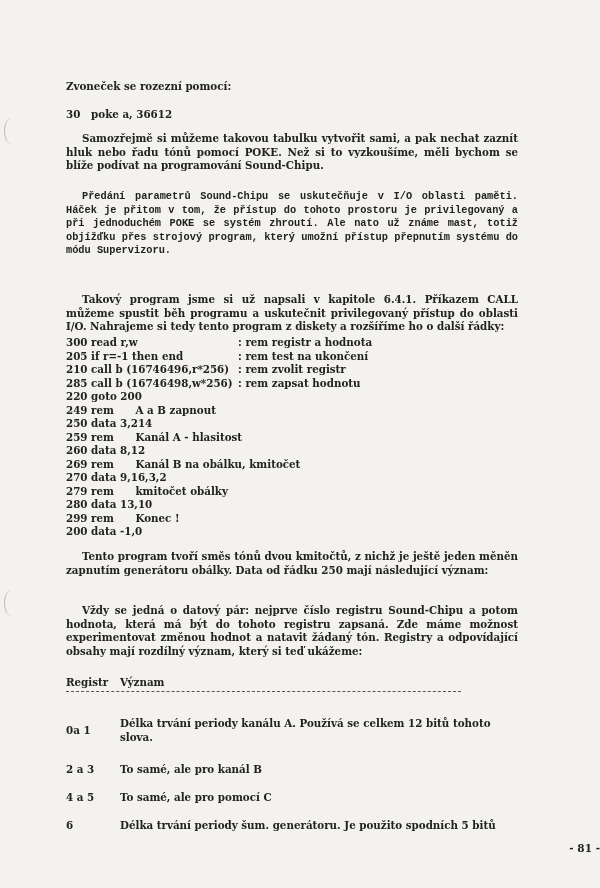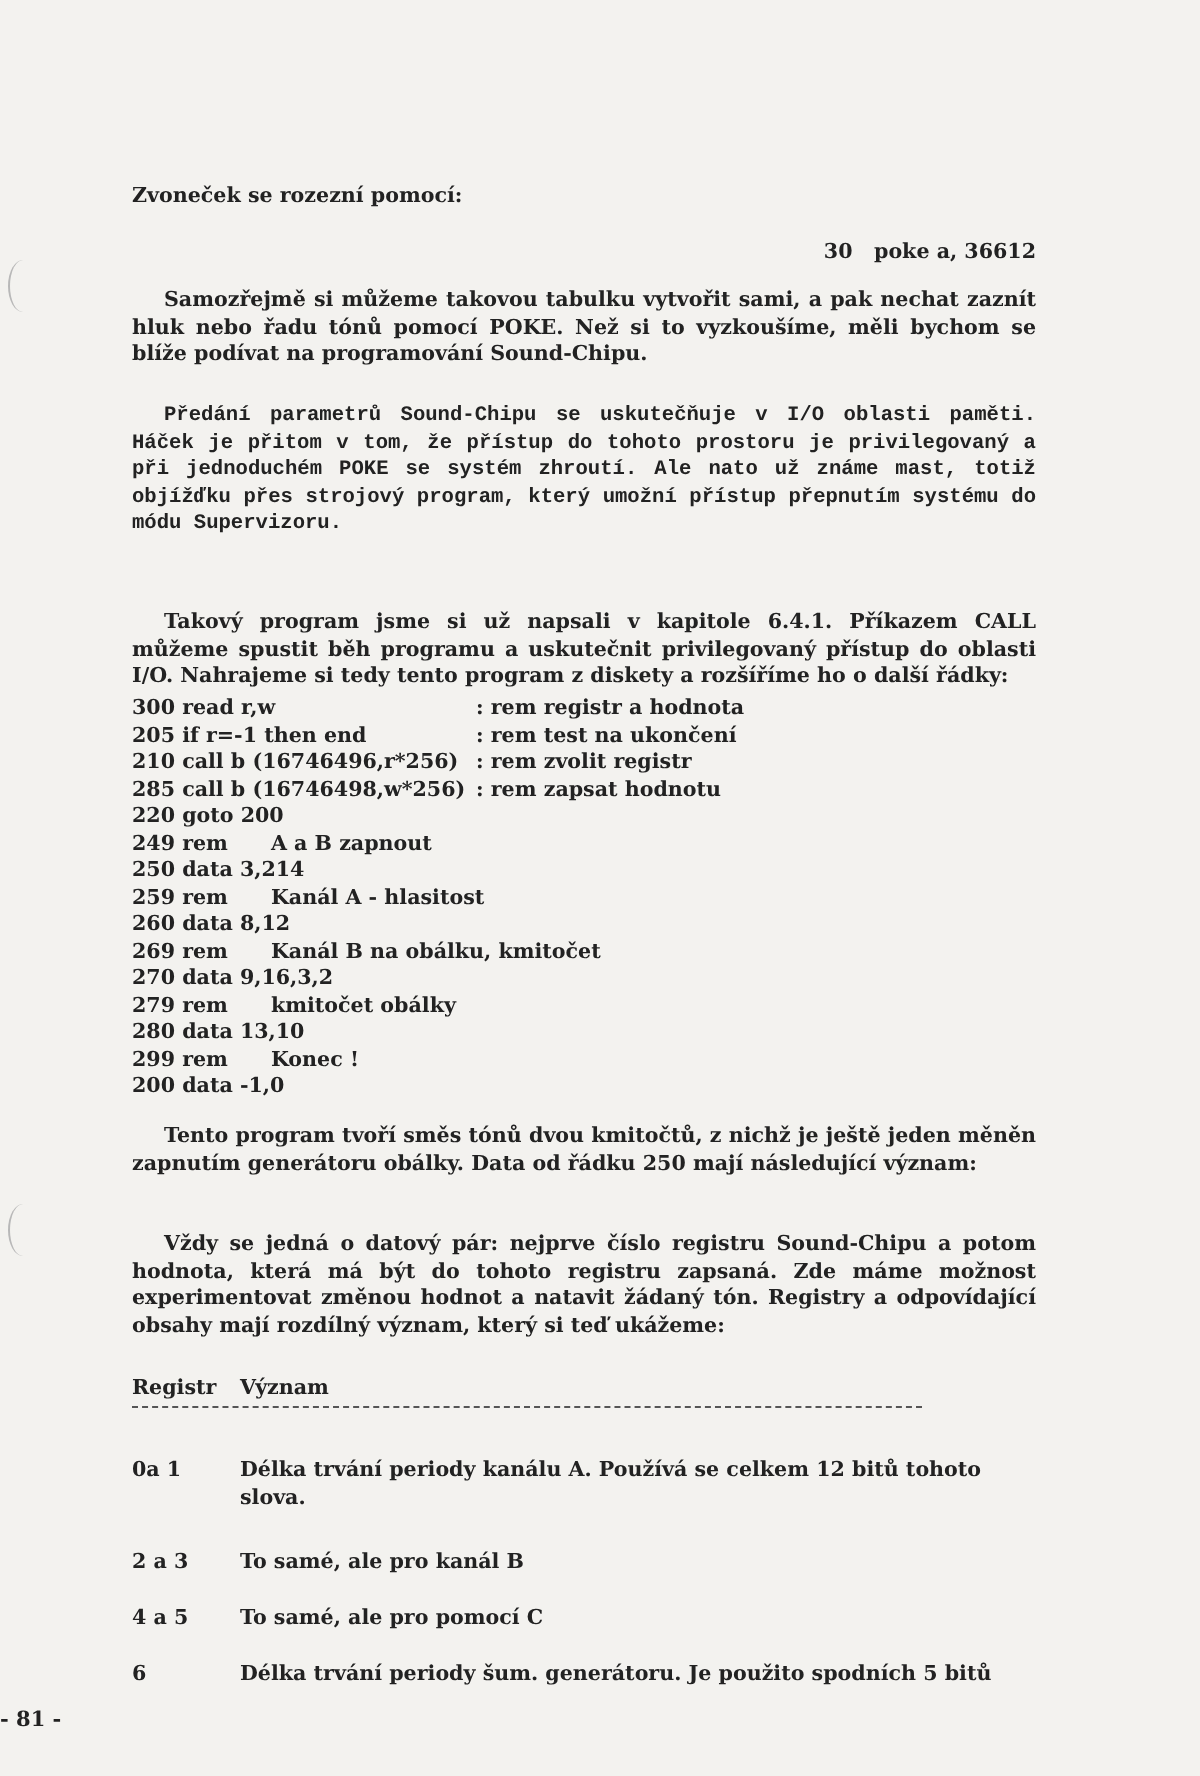--- a/index.html
+++ b/index.html
@@ -3,50 +3,50 @@
 <meta charset="utf-8">
 <style>
   html, body { margin: 0; padding: 0; }
   body {
     width: 600px; height: 888px; overflow: hidden;
     background: #f3f2ef;
     position: relative;
     font-family: "DejaVu Serif", serif;
     color: #222;
   }
-  .page { position: absolute; left: 0; top: 12px; width: 600px; height: 788px; }
+  .page { position: absolute; left: 0; top: 0; width: 600px; height: 788px; }
   .punch-mark {
     position: absolute; width: 14px; height: 26px;
     border-left: 1px solid #b8b8b8; border-radius: 50%;
   }
   .pm1 { left: 4px; top: 118px; }
   .pm2 { left: 4px; top: 590px; }
   .blk { position: absolute; left: 66px; width: 452px; font-size: 10.3px; font-weight: bold; line-height: 13.6px; }
   .para { text-align: justify; text-indent: 16px; }
   .heading { top: 80px; }
-  .code-top { top: 108px; text-align: right; }
+  .code-top { top: 108px; }
   .p1 { top: 132px; }
   .p2 { top: 190px; font-family: Liberation Mono, monospace; }
   .p3 { top: 276px; margin-top: 17px; }
   .code { top: 336px; font-size: 10.3px; line-height: 13.5px; }
   .code-row { display: flex; white-space: pre; }
   .code-row .c1 { width: 172px; }
   .p4 { top: 550px; }
   .p5 { top: 604px; }
   .table-head { top: 676px; display: flex; }
   .table-head .h1 { width: 54px; }
   .divider { position: absolute; left: 66px; top: 691px; width: 395px; border-top: 1px dashed #555; }
   .reg-row { position: absolute; left: 66px; width: 440px; display: flex; font-size: 10.3px; font-weight: bold; line-height: 13.6px; }
   .reg-row .reg { width: 54px; flex: none; }
   .reg-row .desc { flex: 1; }
-  .r0 { top: 717px; }
+  .r0 { top: 717px; align-items: center; }
   .r1 { top: 763px; }
   .r2 { top: 791px; }
   .r3 { top: 819px; }
-  .page-number { position: absolute; left: 0; width: 600px; text-align: left; top: 842px; font-size: 10.5px; font-weight: bold; }
+  .page-number { position: absolute; left: 0; width: 600px; text-align: right; top: 842px; font-size: 10.5px; font-weight: bold; }
 </style>
 </head>
 <body>
 
 <div class="page">
   <div class="punch-mark pm1"></div>
   <div class="punch-mark pm2"></div>
 
   <div class="blk heading">Zvoneček se rozezní pomocí:</div>
   <div class="blk code-top" style="white-space:pre">30   poke a, 36612</div>

